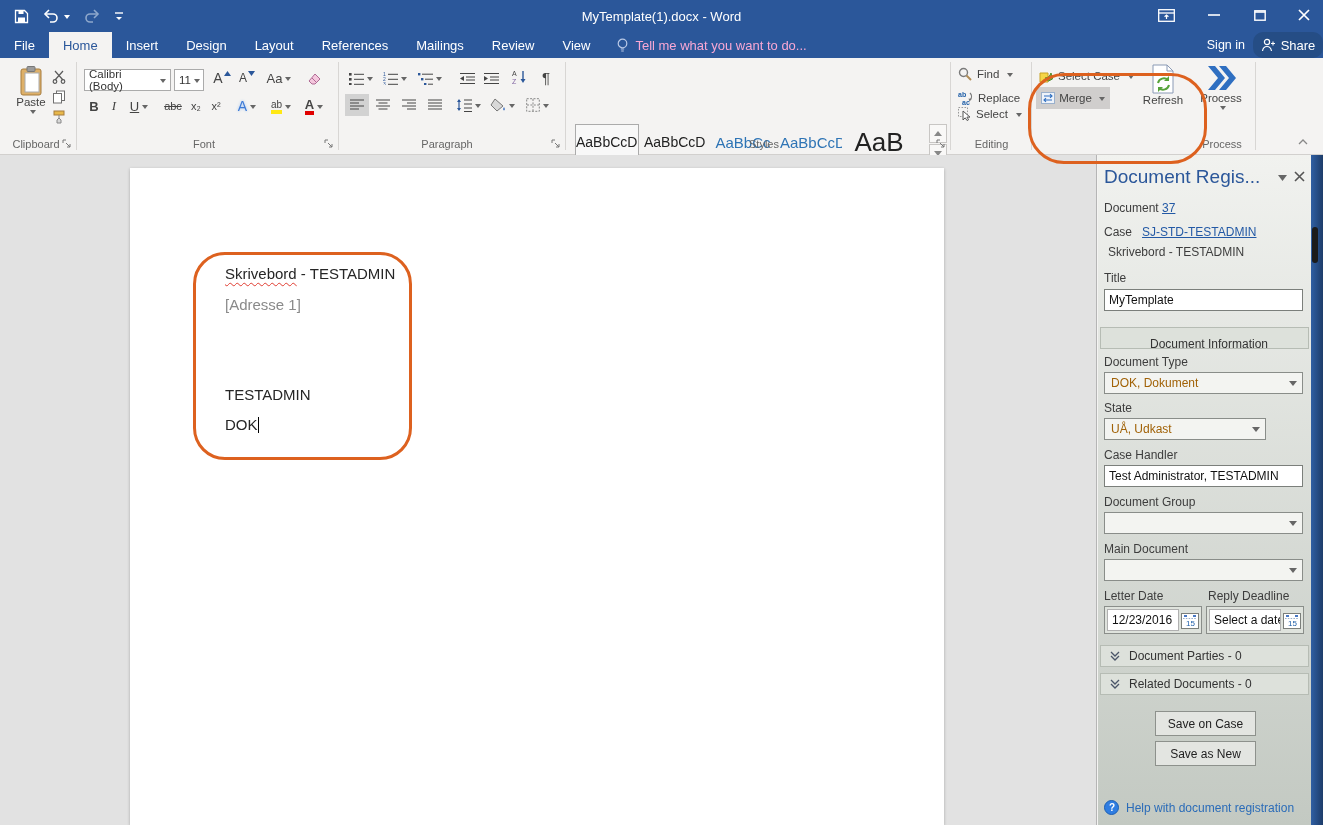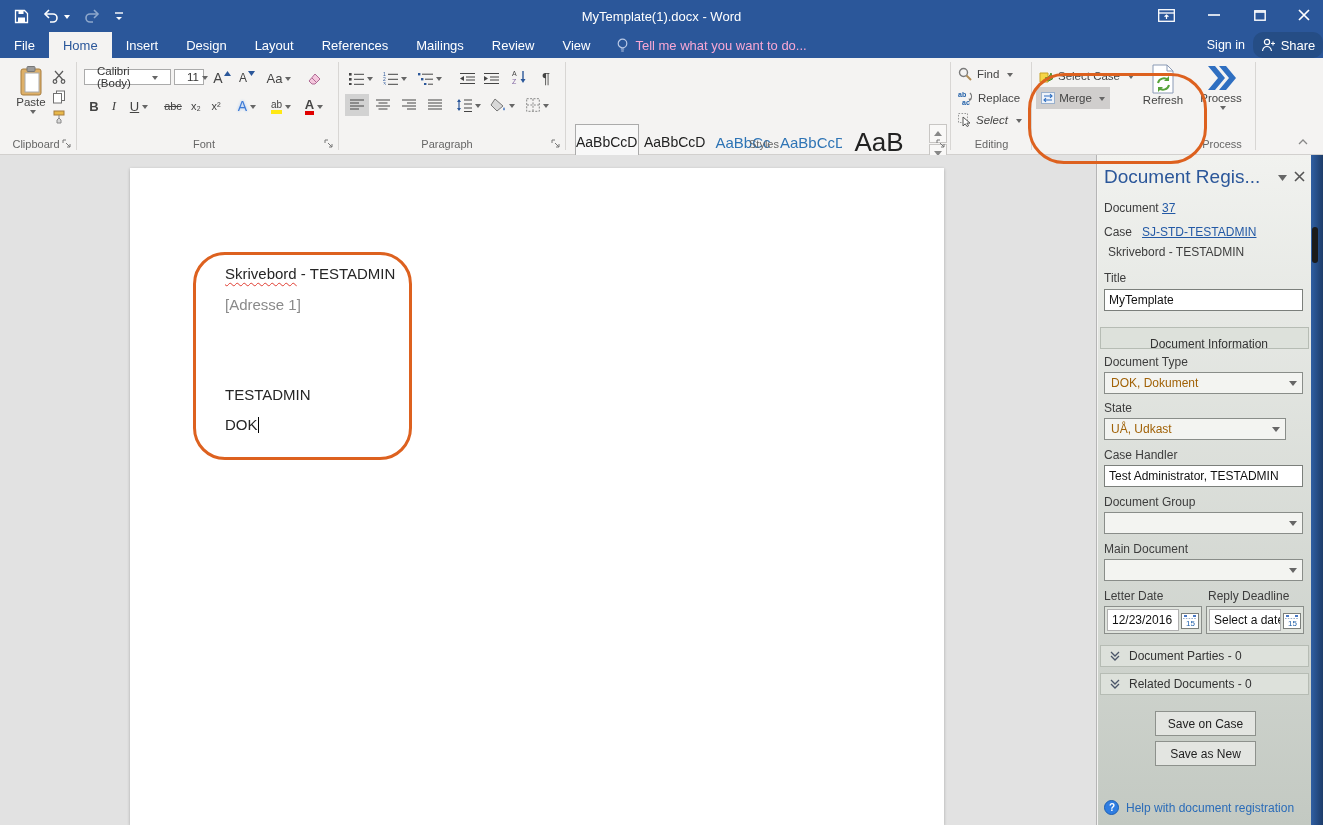--- a/index.html
+++ b/index.html
@@ -21,21 +21,21 @@
   .tab.active { background:#f4f3f2; color:#2b579a; }
   .tellme { display:flex; align-items:center; gap:6px; color:#f9a8d4; font-size:13px; padding-left:12px; }
   .signin { position:absolute; right:78px; top:32px; height:26px; display:flex; align-items:center; color:#fff; font-size:12.5px; }
   .share { position:absolute; right:0; top:32px; height:26px; width:70px; display:flex; align-items:center; justify-content:center; gap:6px; color:#fff; font-size:13px; background:#254d85;border-radius:10px; }
 
   
   .ribbon { position:absolute; left:0; top:58px; width:1323px; height:97px; background:#f4f3f2; border-bottom:1px solid #d2d0ce; }
   .gsep { position:absolute; top:4px; height:88px; width:1px; background:#d8d6d4; }
   .glabel { position:absolute; bottom:4px; font-size:11px; color:#666; text-align:center; }
   .launcher { position:absolute; bottom:5px; width:10px; height:10px; }
-  .combo { position:absolute; height:16px; background:#fff; border:1px solid #ababab; display:flex; align-items:center; font-size:11.5px; color:#333; padding:0 12px; justify-content:space-between; }
+  .combo { position:absolute; height:22px; background:#fff; border:1px solid #ababab; display:flex; align-items:center; font-size:11.5px; color:#333; padding:0 4px; justify-content:space-between; }
   .rbtn { position:absolute; display:flex; align-items:center; justify-content:center; color:#444; font-size:13px; }
   .cdn { width:0; height:0; border:3px solid transparent; border-top:4px solid #666; display:inline-block; margin-left:3px; position:relative; top:2px; }
   .cdn.w { border-top-color:#fff; }
   .bigbtn { position:absolute; display:flex; flex-direction:column; align-items:center; font-size:11.5px; color:#444; }
   .style-card { position:absolute; top:66px; width:64px; height:58px; display:flex; flex-direction:column; align-items:center; justify-content:flex-start; border:1px solid transparent; }
   .style-card.sel { border:1px solid #ababab; background:#f8f8f8; }
   .style-sample { height:34px; display:flex; align-items:center; font-size:14px; color:#222; white-space:nowrap; overflow:hidden; max-width:62px; }
   .style-name { font-size:11px; color:#444; white-space:nowrap; overflow:hidden; max-width:62px; }
   .edrow { position:absolute; left:958px; display:flex; align-items:center; gap:5px; font-size:11.5px; color:#444; }
   .scrollbtn { position:absolute; left:929px; width:18px; height:19px; border:1px solid #c8c6c4; background:#f9f8f7; display:flex; align-items:center; justify-content:center; }
@@ -423,21 +423,21 @@
     </div>
     <div class="edrow" style="top:32px;">
       <svg width="15" height="15" viewBox="0 0 15 15">
           <text x="0" y="7" font-size="7" font-weight="bold" fill="#1f5fa8">ab</text>
           <text x="4" y="15" font-size="7" font-weight="bold" fill="#1f5fa8">ac</text>
           <path d="M12 3c2 2 2 5 0 7" fill="none" stroke="#777" stroke-width="1.2"></path>
           <path d="M13.5 9l-2 2.5-1-3z" fill="#777"></path>
         </svg>
       <span>Replace</span>
     </div>
-    <div class="edrow" style="top:55px;font-style:italic;">
+    <div class="edrow" style="top:49px;">
       <svg width="13" height="14" viewBox="0 0 13 14">
           <rect x="0.5" y="0.5" width="9" height="9" fill="none" stroke="#999" stroke-dasharray="1.6 1.4"></rect>
           <path d="M5 4v9l2.2-2.2L9 13.5l1.6-.8-1.7-2.6H12z" fill="#fff" stroke="#555"></path>
         </svg>
       <span>Select</span>
         <span class="cdn"></span>
     </div>
     <div class="glabel" style="left:952px; width:79px;">Editing</div>
 
     <div class="rbtn" style="left:1038px; top:8px; height:20px; gap:5px; font-size:11.5px;">
@@ -530,21 +530,21 @@
       <span>Document Information</span>
     </div>
 
     <div class="plab" style="left:6px; top:200px;">Document Type</div>
     <div class="psel" style="left:6px; top:217px; width:199px;">
       <span>DOK, Dokument</span>
         <span class="arr"></span>
     </div>
 
     <div class="plab" style="left:6px; top:246px;">State</div>
-    <div class="psel" style="left:6px; top:263px; width:182px;">
+    <div class="psel" style="left:6px; top:263px; width:162px;">
       <span>UÅ, Udkast</span>
         <span class="arr"></span>
     </div>
 
     <div class="plab" style="left:6px; top:293px;">Case Handler</div>
     <div class="pinput" style="left:6px; top:310px; width:199px;">Test Administrator, TESTADMIN</div>
 
     <div class="plab" style="left:6px; top:340px;">Document Group</div>
     <div class="psel" style="left:6px; top:357px; width:199px;">
       <span></span>

